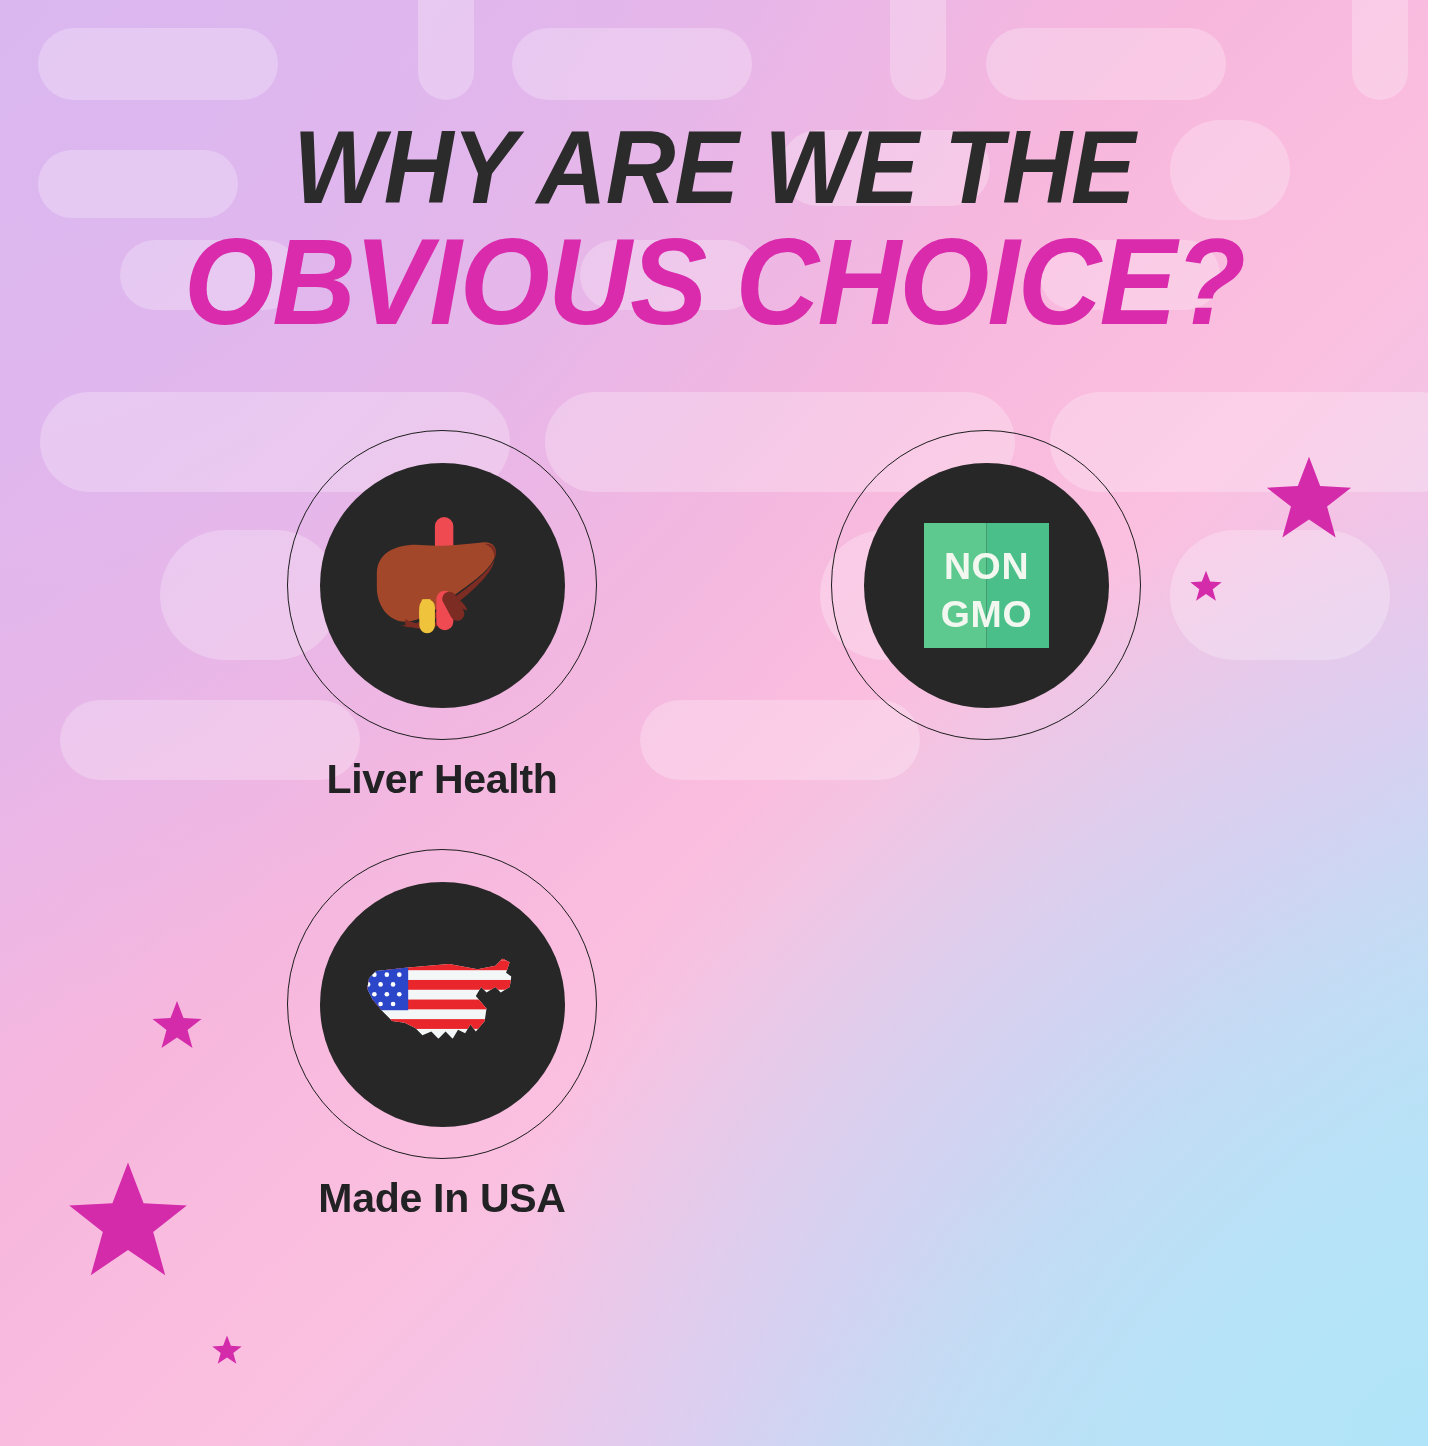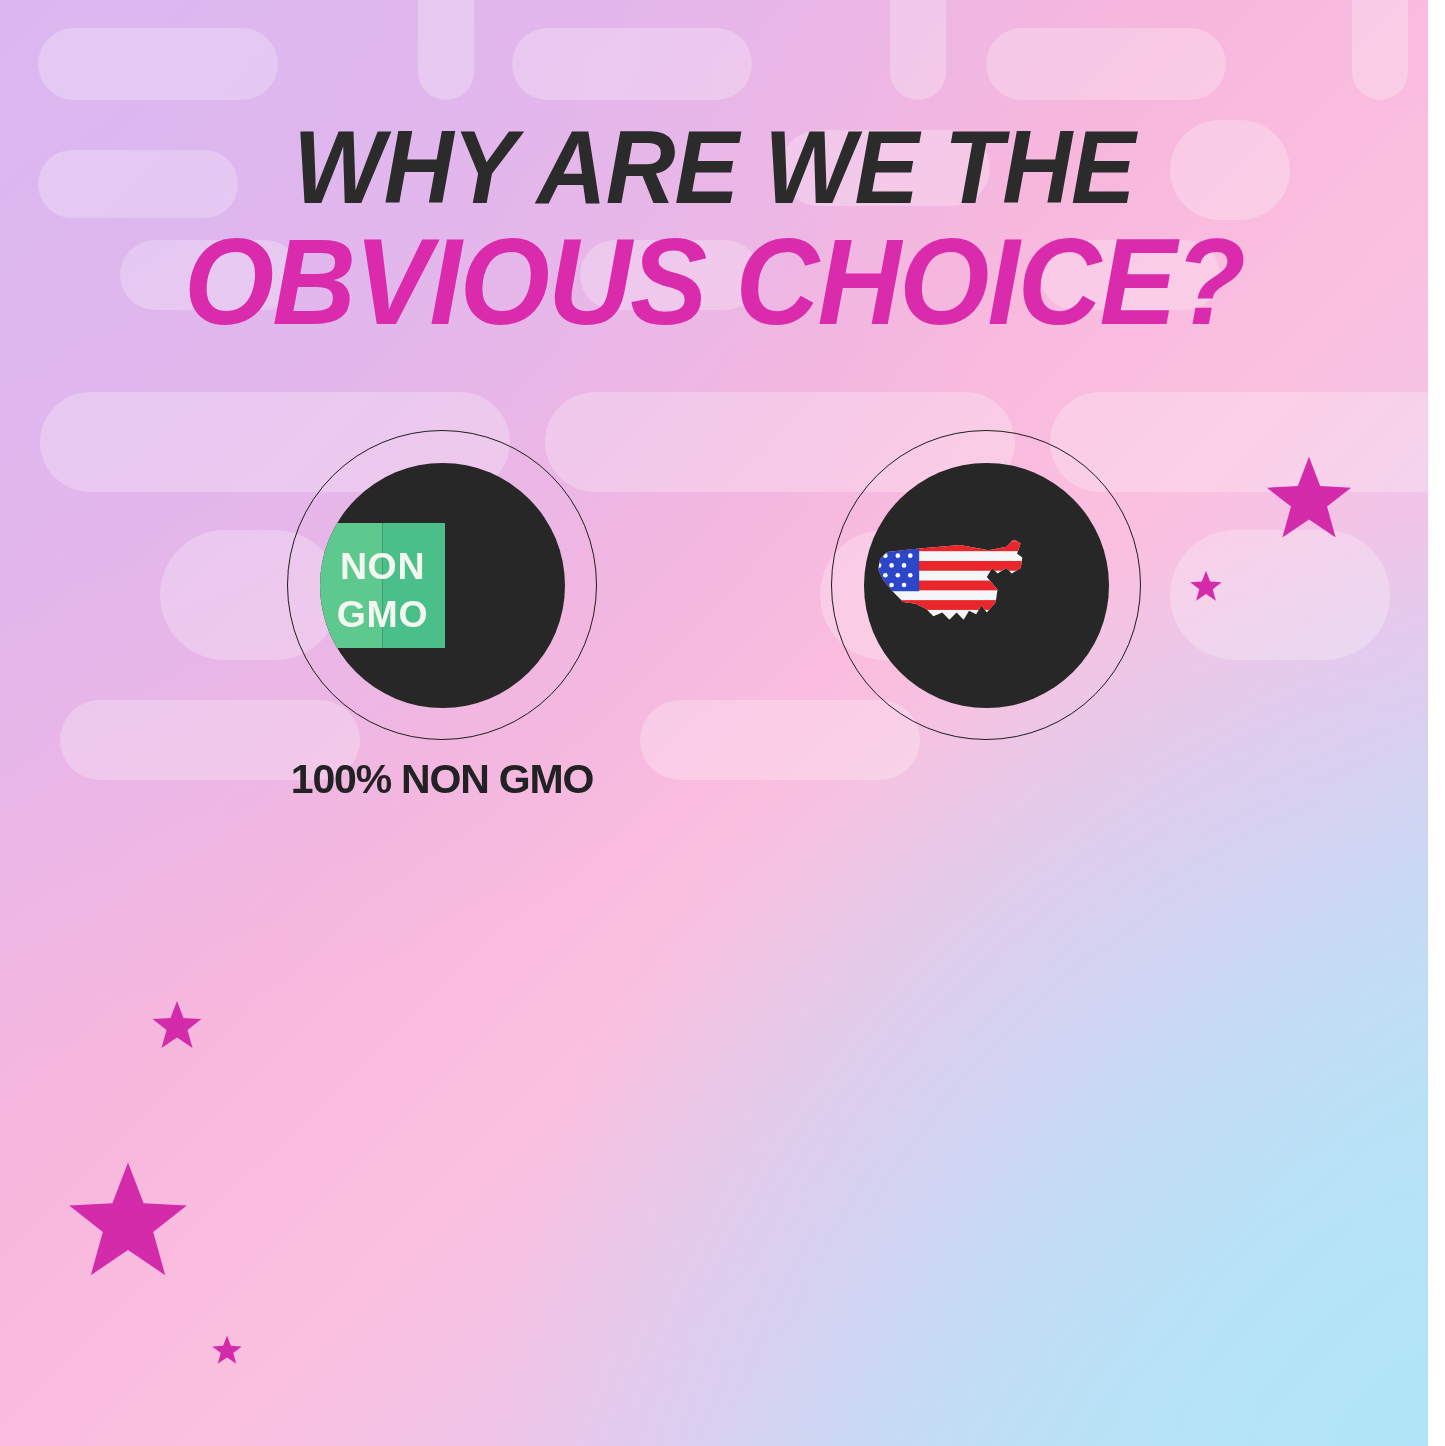--- a/index.html
+++ b/index.html
@@ -72,21 +72,21 @@
     width:310px;height:310px;
     border-radius:50%;
     border:1.6px solid #1d1d1d;
     display:flex;align-items:center;justify-content:center;
     box-sizing:border-box;
   }
   .disc{
     width:245px;height:245px;
     border-radius:50%;
     background:#272727;
-    display:flex;align-items:center;
+    display:flex;align-items:center;justify-content:center;
     overflow:hidden;
   }
   .disc svg{display:block;}
   .feature-label{
     margin-top:16px;
     text-align:center;
     color:#222224;
     font-family:"Liberation Sans",sans-serif;
     font-weight:bold;
     font-size:41px;
@@ -155,34 +155,51 @@
       </svg>
   </span>
   <span class="star" style="left:212px;top:1335px;width:30px;height:30px;">
     <svg viewBox="0 0 100 100">
         <polygon points="50,2 63,36 99,38 71,60 81,96 50,75 19,96 29,60 1,38 37,36" fill="#d42bab"></polygon>
       </svg>
   </span>
 
   <div id="features">
 
+    <div class="feature">
+      <div class="ring">
+        <div class="disc">
+          <svg width="170" height="170" viewBox="0 0 120 120">
+            <rect x="55" y="12" width="13" height="60" rx="6.5" fill="#ef4a52"></rect>
+            <path d="M14 52 C14 36 30 30 48 32 C62 33 78 31 88 30 C96 29 100 34 97 41 C92 52 78 60 68 68 C58 76 46 86 34 86 C22 86 14 74 14 62 Z" fill="#a2472a"></path>
+            <path d="M90 31 C96 30 100 35 97 42 C91 54 74 64 62 74 C50 84 40 90 31 88 C38 92 48 89 58 82 C72 72 88 60 95 48 C99 41 97 33 90 31 Z" fill="#7c2c22"></path>
+            <path d="M34 84 C44 90 58 88 70 80 C62 90 46 94 34 88 Z" fill="#7c2c22"></path>
+            <rect x="56" y="64" width="12" height="28" rx="6" fill="#ef4a52"></rect>
+            <path d="M52 70 C48 78 48 86 50 92 C44 90 42 80 46 70 Z" fill="#f0c33c"></path>
+            <rect x="44" y="70" width="11" height="24" rx="5.5" fill="#f0c33c"></rect>
+            <path d="M62 66 C70 68 76 72 78 78 C72 76 66 72 62 70 Z" fill="#7c2c22"></path>
+            <rect x="63" y="64" width="10" height="22" rx="5" transform="rotate(-28 68 75)" fill="#7c2c22"></rect>
+          </svg>
+        </div>
+      </div>
+      <div class="feature-label">Liver Health</div>
+    </div>
 
 
     <div class="feature">
       <div class="ring">
         <div class="disc">
           <svg width="125" height="125" viewBox="0 0 100 100">
             <rect x="0" y="0" width="50" height="100" fill="#5ec98f"></rect>
             <rect x="50" y="0" width="50" height="100" fill="#4bbf8a"></rect>
             <text x="50" y="45" text-anchor="middle" fill="#f2f7f0" font-family="Liberation Sans, sans-serif" font-weight="bold" font-size="30" letter-spacing="0.5">NON</text>
             <text x="50" y="83" text-anchor="middle" fill="#f2f7f0" font-family="Liberation Sans, sans-serif" font-weight="bold" font-size="30" letter-spacing="0.5">GMO</text>
           </svg>
         </div>
       </div>
-      <div class="feature-label tight">100% NON GMO</div>
     </div>
 
     <div class="feature">
       <div class="ring">
         <div class="disc">
           <svg width="178" height="118" viewBox="0 0 200 130">
             <defs>
               <clipPath id="usaMap">
                 <path d="M18 36 L26 28 L62 24 L108 20 L140 26 L160 22 L168 14 L176 18 L172 30 L178 34 L176 46 L166 52 L160 46 L150 52 L144 46 L138 56 L150 70 L148 84 L138 96 L132 88 L126 98 L118 94 L112 104 L104 96 L96 104 L88 96 L78 100 L70 92 L58 86 L44 84 L32 72 L22 60 L16 48 Z"></path>
               </clipPath>
@@ -216,16 +233,17 @@
                   <circle cx="38" cy="54" r="2.6"></circle>
                   <circle cx="52" cy="54" r="2.6"></circle>
                 <circle cx="17" cy="65" r="2.6"></circle>
                   <circle cx="31" cy="65" r="2.6"></circle>
                   <circle cx="45" cy="65" r="2.6"></circle>
               </g>
             </g>
           </svg>
         </div>
       </div>
+      <div class="feature-label">Made In USA</div>
     </div>
 
   </div>
 </div>
 
 </body></html>

